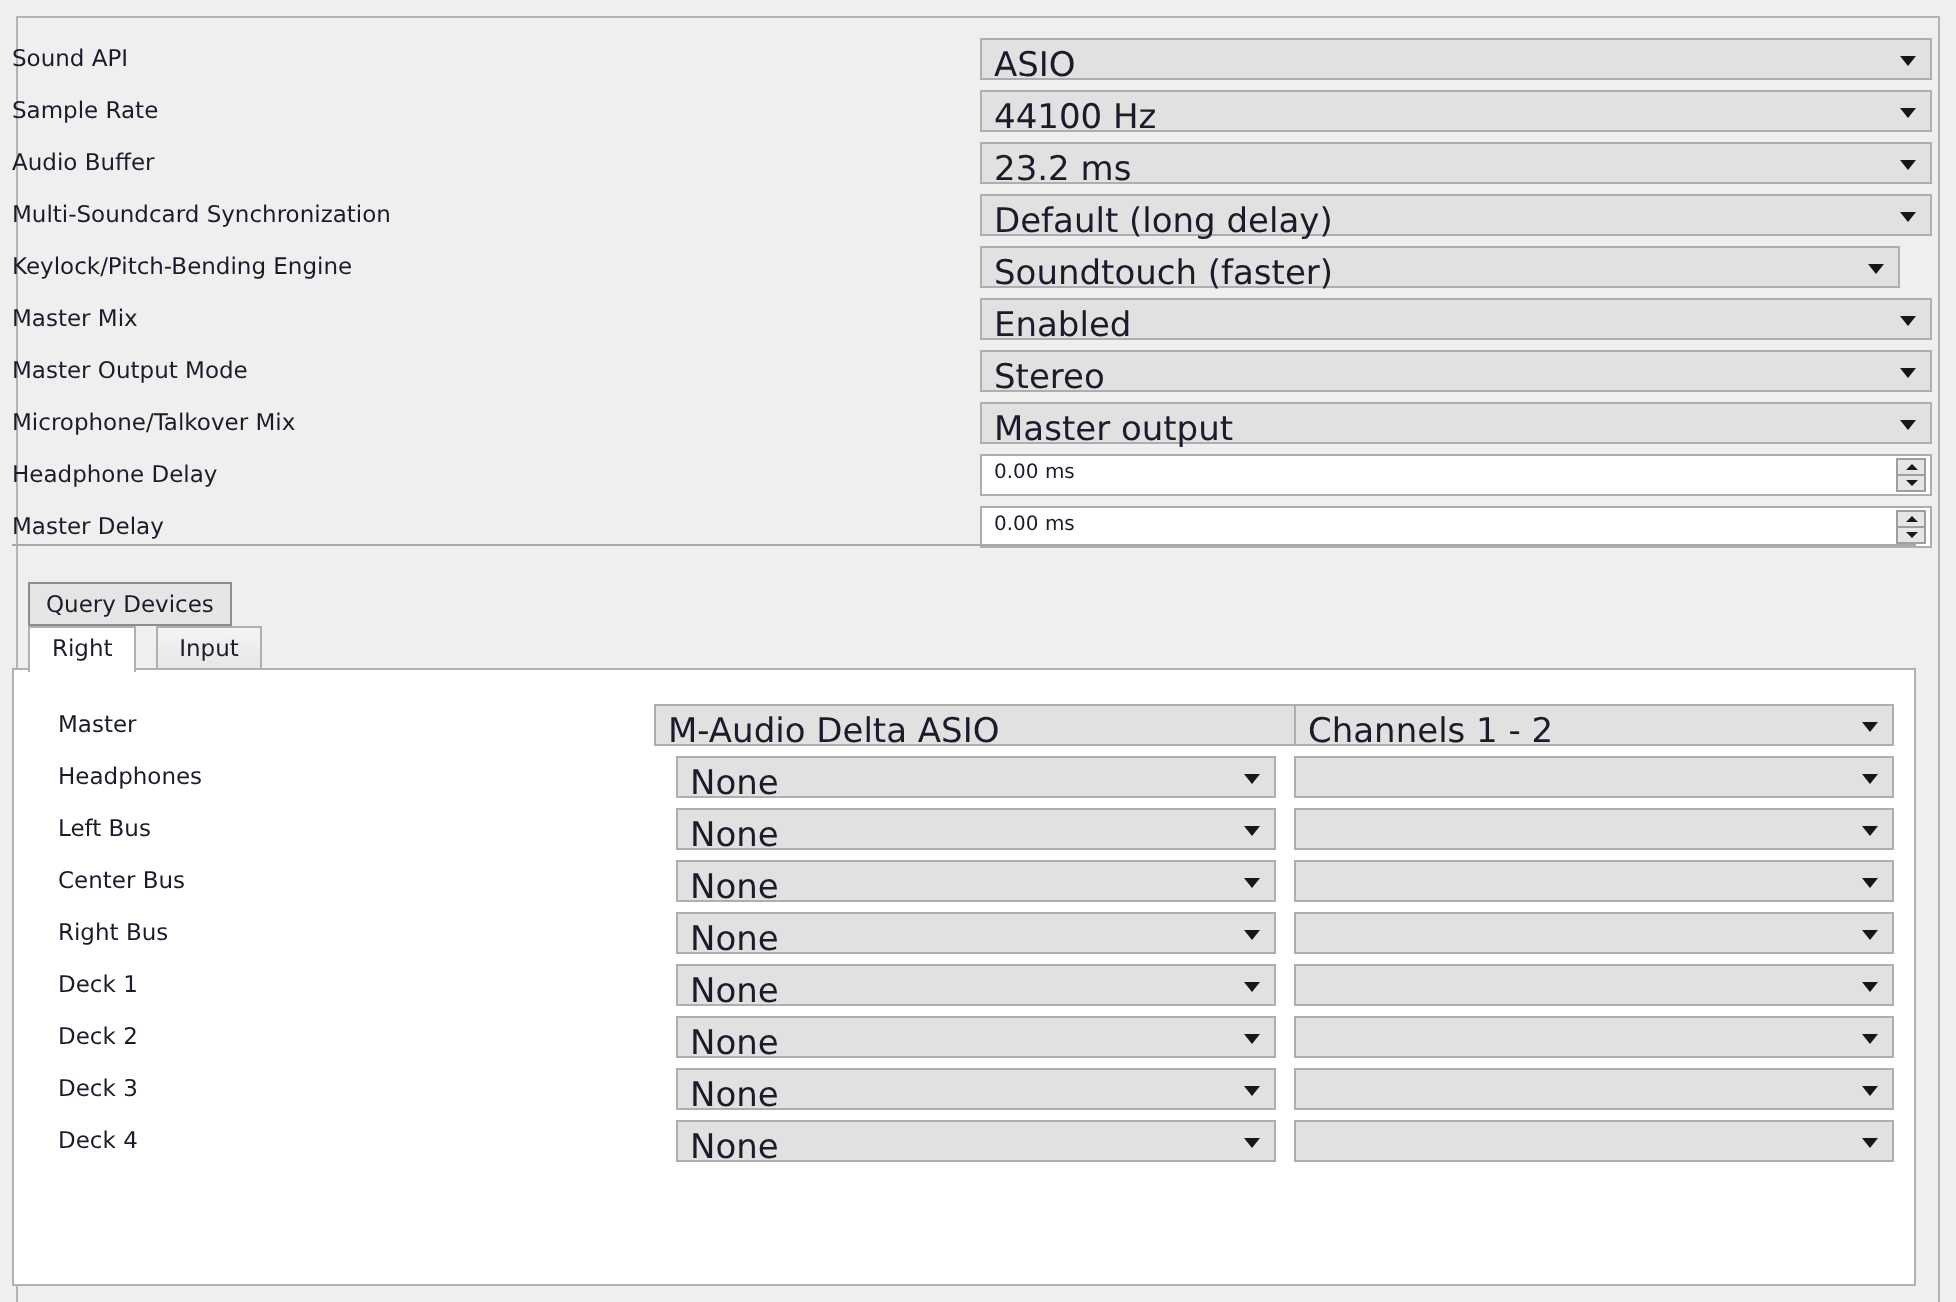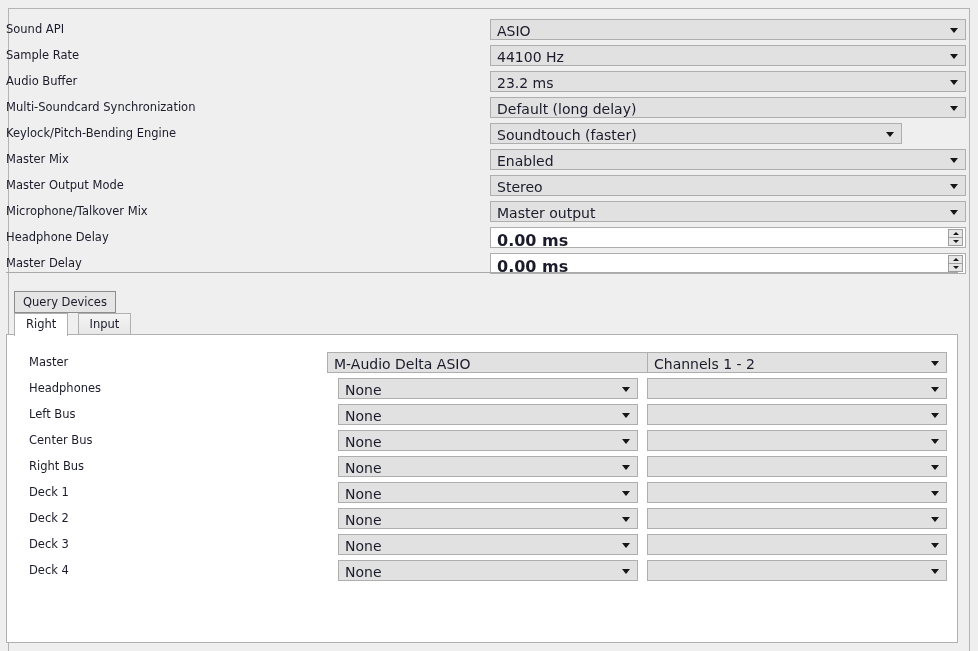--- a/index.html
+++ b/index.html
@@ -65,21 +65,21 @@
     border: 1px solid #aeaeae;
     border-radius: 0;
   }
   .combo .combo-text {
     position: absolute;
     left: 6px;
     top: 3px;
     right: 22px;
     overflow: hidden;
     white-space: nowrap;
-    font-size: 14px;
+    font-size: 17px;
     color: #1b1b2b;
   }
   .combo .arrow {
     position: absolute;
     right: 7px;
     top: 50%;
     margin-top: -2px;
     width: 0; height: 0;
     border-left: 4.5px solid transparent;
     border-right: 4.5px solid transparent;
@@ -89,23 +89,22 @@
   
   .spin {
     position: absolute;
     height: 21px;
     background: #ffffff;
     border: 1px solid #aeaeae;
   }
   .spin .spin-text {
     position: absolute;
     left: 6px; top: 3px;
-    font-size: 16px;
-    color: #1b1b2b;
-    font-weight: bold;
+    font-size: 10px;
+    color: #1b1b2b;
   }
   .spin .spin-btns {
     position: absolute;
     right: 2px; top: 1px;
     width: 15px; height: 17px;
     display: flex;
     flex-direction: column;
   }
   .spin .spin-up, .spin .spin-down {
     flex: 1;
@@ -241,21 +240,21 @@
       </div>
       <div class="setting-row" style="top: 97px;">
         <div class="setting-label">Multi-Soundcard Synchronization</div>
         <div class="combo" style="left: 490px; width: 476px; top: 0px;">
           <div class="combo-text">Default (long delay)</div>
           <div class="arrow"></div>
         </div>
       </div>
       <div class="setting-row" style="top: 123px;">
         <div class="setting-label">Keylock/Pitch-Bending Engine</div>
-        <div class="combo" style="left: 490px; width: 412px; top: 0px;">
+        <div class="combo" style="left: 490px; width: 460px; top: 0px;">
           <div class="combo-text">Soundtouch (faster)</div>
           <div class="arrow"></div>
         </div>
       </div>
       <div class="setting-row" style="top: 149px;">
         <div class="setting-label">Master Mix</div>
         <div class="combo" style="left: 490px; width: 476px; top: 0px;">
           <div class="combo-text">Enabled</div>
           <div class="arrow"></div>
         </div>

